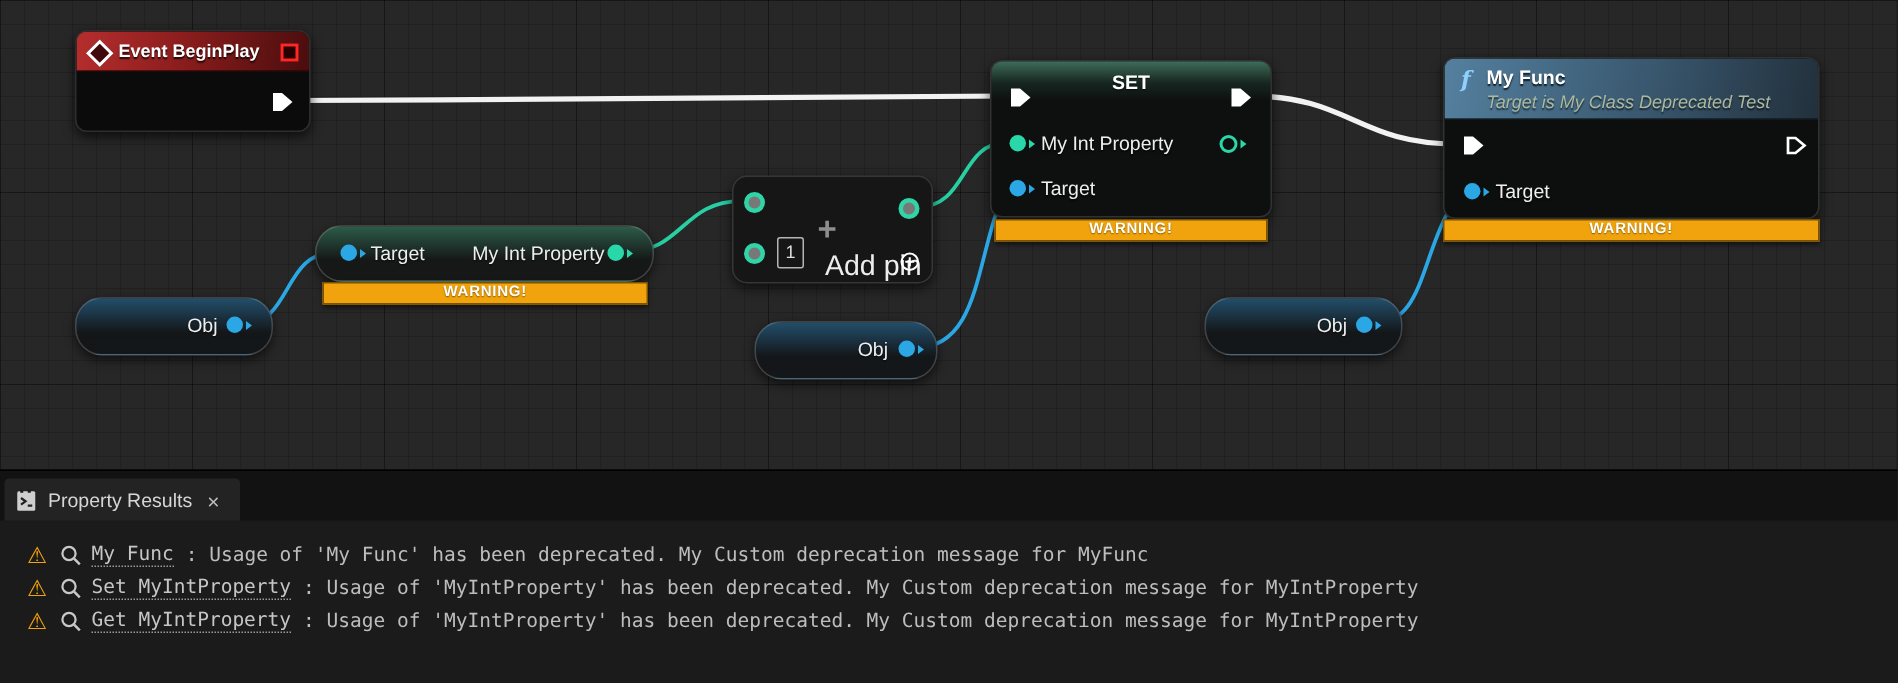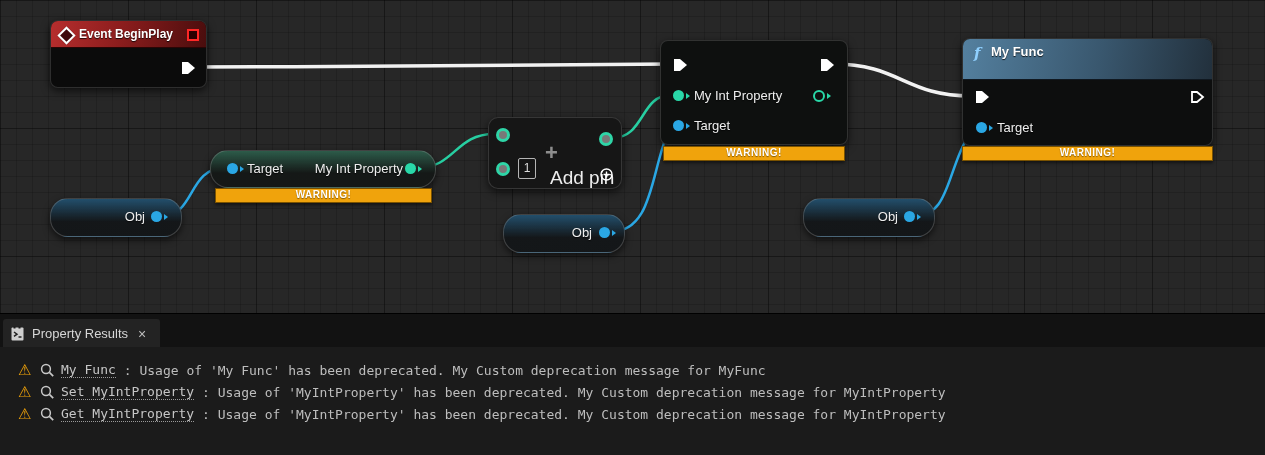--- a/index.html
+++ b/index.html
@@ -173,20 +173,23 @@
       <span class="add-value">1</span>
       <span class="plus-glyph">+</span>
       <span class="add-pin-label">Add pin</span>
       <svg class="circled-plus" width="13" height="13">
         <circle cx="6.5" cy="6.5" r="5.5" fill="none" stroke="#fff" stroke-width="1.4"></circle>
         <path d="M6.5,3.5 v6 M3.5,6.5 h6" stroke="#fff" stroke-width="1.4"></path>
       </svg>
     </div>
 
     <div class="node set-node">
+      <div class="node-header">
+        <span class="node-title">SET</span>
+      </div>
       <svg class="execpin" style="left:12px;top:17px" width="15" height="14">
         <path d="M1,1 h6 l7,6 -7,6 h-6 z" fill="#fff"></path>
       </svg>
       <svg class="execpin" style="left:159px;top:17px" width="15" height="14">
         <path d="M1,1 h6 l7,6 -7,6 h-6 z" fill="#fff"></path>
       </svg>
       <span class="pin int" style="left:12px;top:49px">
           <span class="dot"></span>
           <span class="tail"></span>
         </span>
@@ -200,20 +203,21 @@
           <span class="tail"></span>
         </span>
       <span class="pin-label" style="left:33px;top:78px">Target</span>
     </div>
     <div class="warning-banner" style="left:663px;top:146px;width:180px;height:13px">WARNING!</div>
 
     <div class="node func-node">
       <div class="node-header">
         <span class="func-icon">f</span>
         <span class="node-title">My Func</span>
+        <span class="func-subtitle">Target is My Class Deprecated Test</span>
       </div>
       <svg class="execpin" style="left:12px;top:51px" width="15" height="14">
         <path d="M1,1 h6 l7,6 -7,6 h-6 z" fill="#fff"></path>
       </svg>
       <svg class="execpin" style="left:227px;top:51px" width="15" height="14">
         <path d="M2,2 h5 l6,5 -6,5 h-5 z" fill="none" stroke="#fff" stroke-width="1.8"></path>
       </svg>
       <span class="pin obj" style="left:13px;top:83px">
           <span class="dot"></span>
           <span class="tail"></span>

